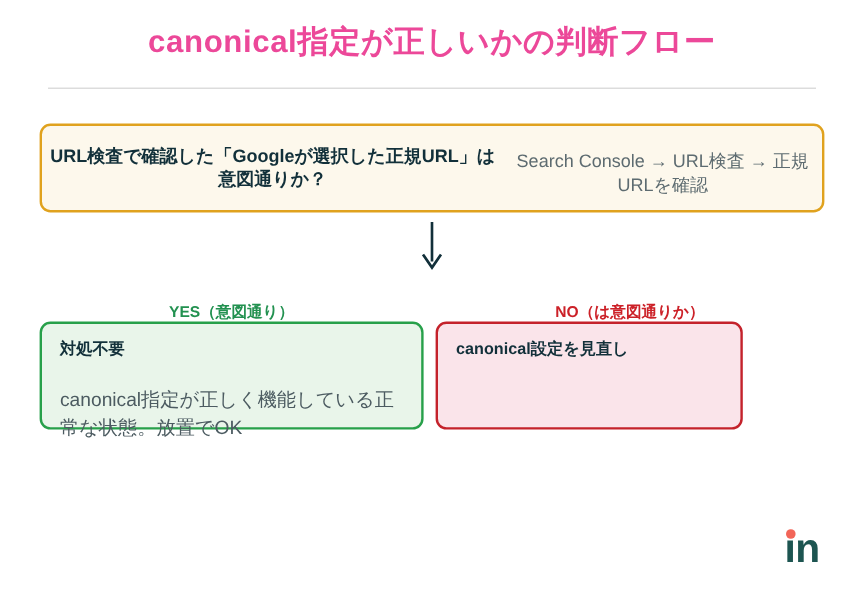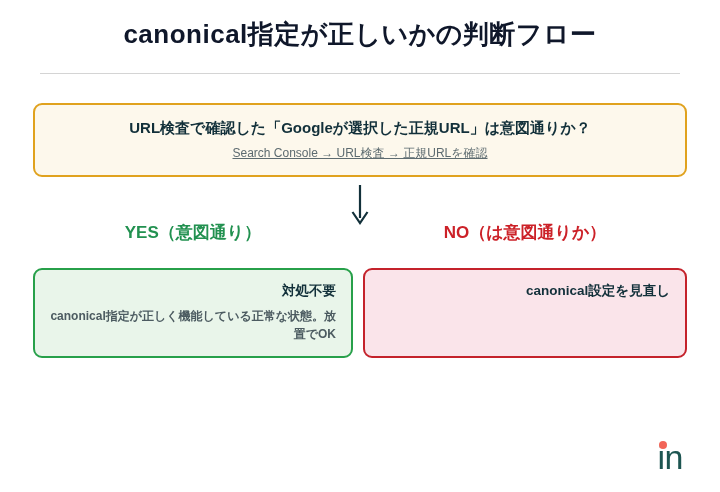--- a/index.html
+++ b/index.html
@@ -26,21 +26,21 @@
   
   .title {
     position: absolute;
     left: 0;
     top: 18px;
     width: 720px;
     text-align: center;
     font-size: 26px;
     font-weight: 700;
     letter-spacing: 0.5px;
-    color: #0f172a;
+    color: #ec4899;
     line-height: 1.25;
   }
   .title-rule {
     position: absolute;
     left: 40px;
     top: 73px;
     width: 640px;
     height: 1px;
     background: #d4d4d4;
   }
@@ -50,54 +50,54 @@
     position: absolute;
     left: 33px;
     top: 103px;
     width: 654px;
     height: 74px;
     box-sizing: border-box;
     border: 2px solid #e0a21e;
     border-radius: 9px;
     background: #fdf8ec;
     display: flex;
-    flex-direction: column;
+    flex-direction: row;
     align-items: center;
     justify-content: center;
   }
   .question-title {
     font-size: 15px;
     font-weight: 700;
     color: #12303a;
     line-height: 1.3;
     text-align: center;
   }
   .question-sub {
     margin-top: 9px;
-    font-size: 12px;
+    font-size: 15px;
     font-weight: 400;
     color: #5d6b70;
+    text-align: center;
     line-height: 1.3;
-    text-decoration: underline;
   }
 
   
   .arrow {
     position: absolute;
     left: 347px;
     top: 185px;
     width: 26px;
     height: 40px;
   }
 
   
   .branch-label {
     position: absolute;
-    top: 223px;
-    font-size: 17px;
+    top: 252px;
+    font-size: 13px;
     font-weight: 700;
     text-align: center;
     line-height: 1.2;
   }
   .branch-label.yes {
     left: 33px;
     width: 320px;
     color: #229150;
   }
   .branch-label.no {
@@ -109,60 +109,59 @@
   
   .outcome {
     position: absolute;
     top: 268px;
     height: 90px;
     box-sizing: border-box;
     border-radius: 9px;
     border-width: 2px;
     border-style: solid;
     padding: 12px 15px 0 15px;
-    text-align: right;
   }
   .outcome.left {
     left: 33px;
     width: 320px;
     border-color: #2aa css;
   }
   .outcome.left {
     border-color: #27a04a;
     background: #e9f5ea;
   }
   .outcome.right {
     left: 363px;
-    width: 324px;
+    width: 256px;
     border-color: #c4222b;
     background: #fae4ea;
   }
   .outcome-title {
     font-size: 13.5px;
     font-weight: 700;
     color: #12303a;
     line-height: 1.3;
   }
   .outcome-body {
-    margin-top: 7px;
-    font-size: 12px;
-    font-weight: 700;
+    margin-top: 22px;
+    font-size: 16px;
+    font-weight: 400;
     color: #4c5b61;
     line-height: 1.55;
   }
 
   
   .logo {
     position: absolute;
     right: 28px;
     bottom: 18px;
     display: flex;
     align-items: flex-end;
     font-size: 34px;
-    font-weight: 400;
+    font-weight: 700;
     color: #1d5551;
     letter-spacing: -0.5px;
     line-height: 1;
   }
   .logo-word {
     position: relative;
     display: inline-block;
   }
   .logo-space { width: 9px; display: inline-block; }
   .logo-dot {

